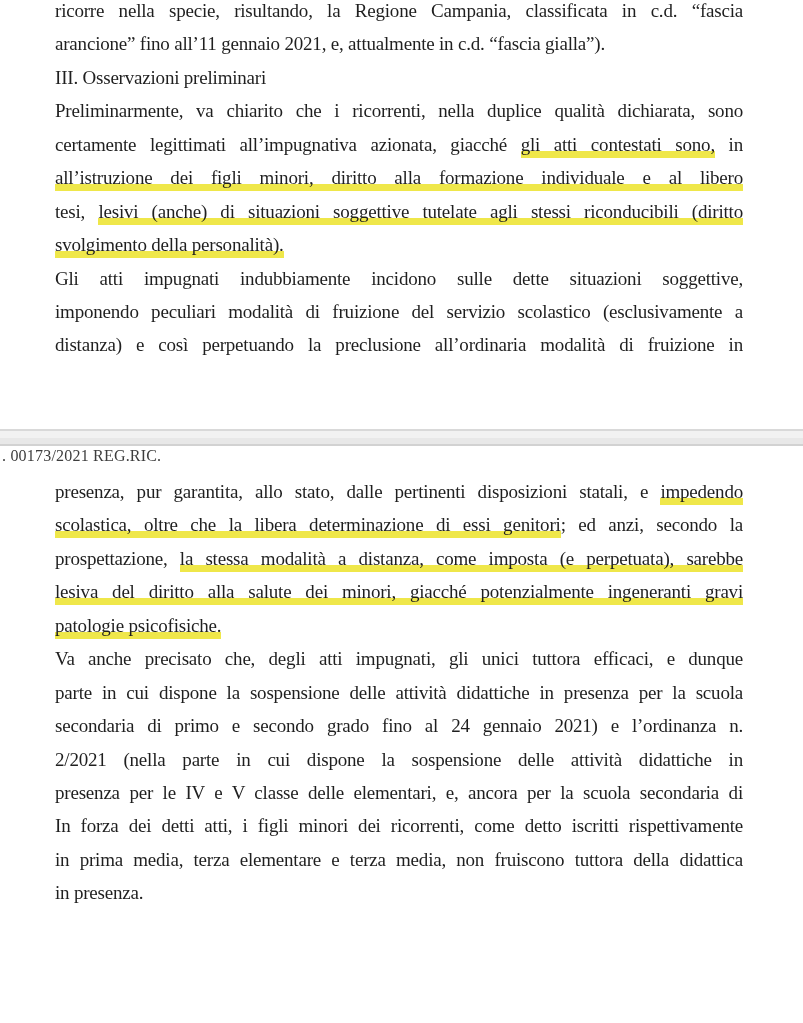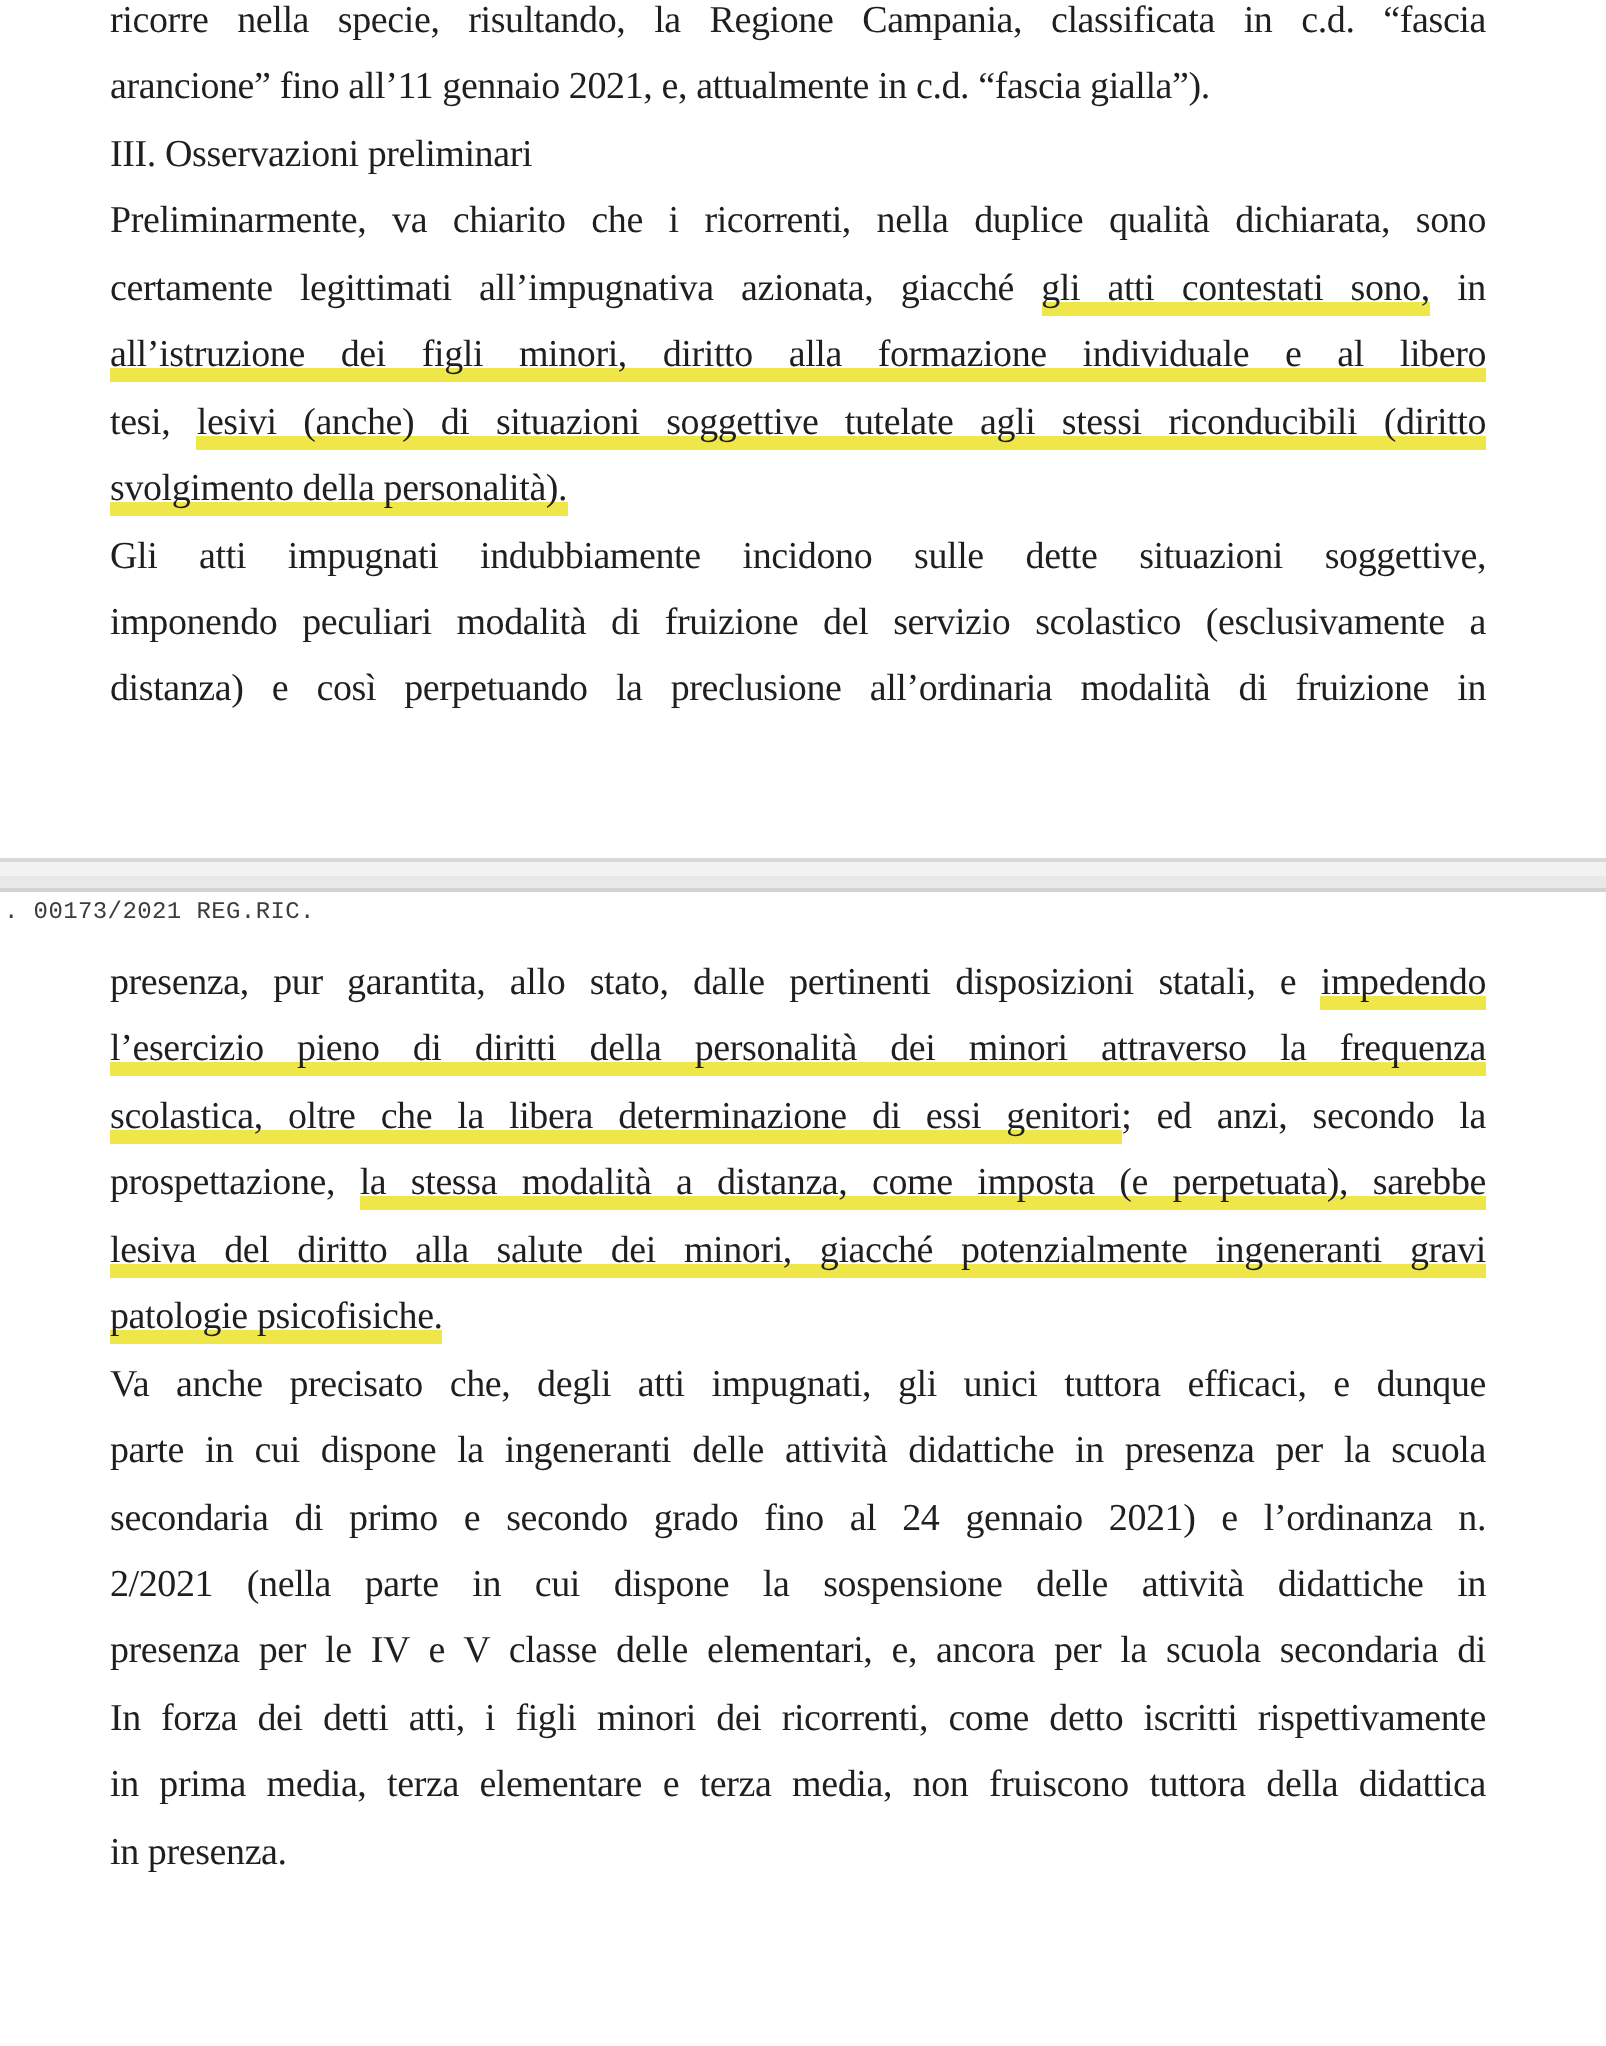--- a/index.html
+++ b/index.html
@@ -48,22 +48,22 @@
       var(--band_top, #d9d9d9) 0 2px,
       var(--band_mid, #f2f2f2) 2px 9px,
       var(--band_low, #e8e8e8) 9px 15px,
       var(--band_bottom, #d2d2d2) 15px 17px,
       #ffffff 17px);
   }
 
   .page-header {
     position: absolute;
     left: 2px; top: 448px;
-    font-family: Liberation Mono, monospace;
-    font-size: 12px;
+    font-family: Liberation Serif, serif;
+    font-size: 16px;
     line-height: 16px;
     letter-spacing: 0.2px;
     color: var(--header_text, #3d3d3d);
   }
 </style>
 </head>
 <body>
 
 <div class="doc">
   <section class="page page1">
@@ -88,29 +88,28 @@
       </div>
     </section>
 
   <div class="page-band"></div>
 
   <div class="page-header">. 00173/2021 REG.RIC.</div>
 
   <section class="page page2">
       <div class="para">
         <div class="line j"><span>presenza, pur garantita, allo stato, dalle pertinenti disposizioni statali, e </span><span class="hl">impedendo</span></div>
-        <div class="line j"><span class="hl">l’esercizio pieno di diritti della personalità dei minori attraverso la frequenza</span></div>
         <div class="line j"><span class="hl">scolastica, oltre che la libera determinazione di essi genitori</span><span>; ed anzi, secondo la</span></div>
         <div class="line j"><span>prospettazione, </span><span class="hl">la stessa modalità a distanza, come imposta (e perpetuata), sarebbe</span></div>
         <div class="line j"><span class="hl">lesiva del diritto alla salute dei minori, giacché potenzialmente ingeneranti gravi</span></div>
         <div class="line"><span class="hl">patologie psicofisiche.</span></div>
       </div>
       <div class="para">
         <div class="line j"><span>Va anche precisato che, degli atti impugnati, gli unici tuttora efficaci, e dunque</span></div>
-        <div class="line j"><span>parte in cui dispone la ingeneranti delle attività didattiche in presenza per la scuola</span></div>
+        <div class="line j"><span>parte in cui dispone la sospensione delle attività didattiche in presenza per la scuola</span></div>
         <div class="line j"><span>secondaria di primo e secondo grado fino al 24 gennaio 2021) e l’ordinanza n.</span></div>
         <div class="line j"><span>2/2021 (nella parte in cui dispone la sospensione delle attività didattiche in</span></div>
         <div class="line j"><span>presenza per le IV e V classe delle elementari, e, ancora per la scuola secondaria di</span></div>
       </div>
       <div class="para">
         <div class="line j"><span>In forza dei detti atti, i figli minori dei ricorrenti, come detto iscritti rispettivamente</span></div>
         <div class="line j"><span>in prima media, terza elementare e terza media, non fruiscono tuttora della didattica</span></div>
         <div class="line"><span>in presenza.</span></div>
       </div>
     </section>

